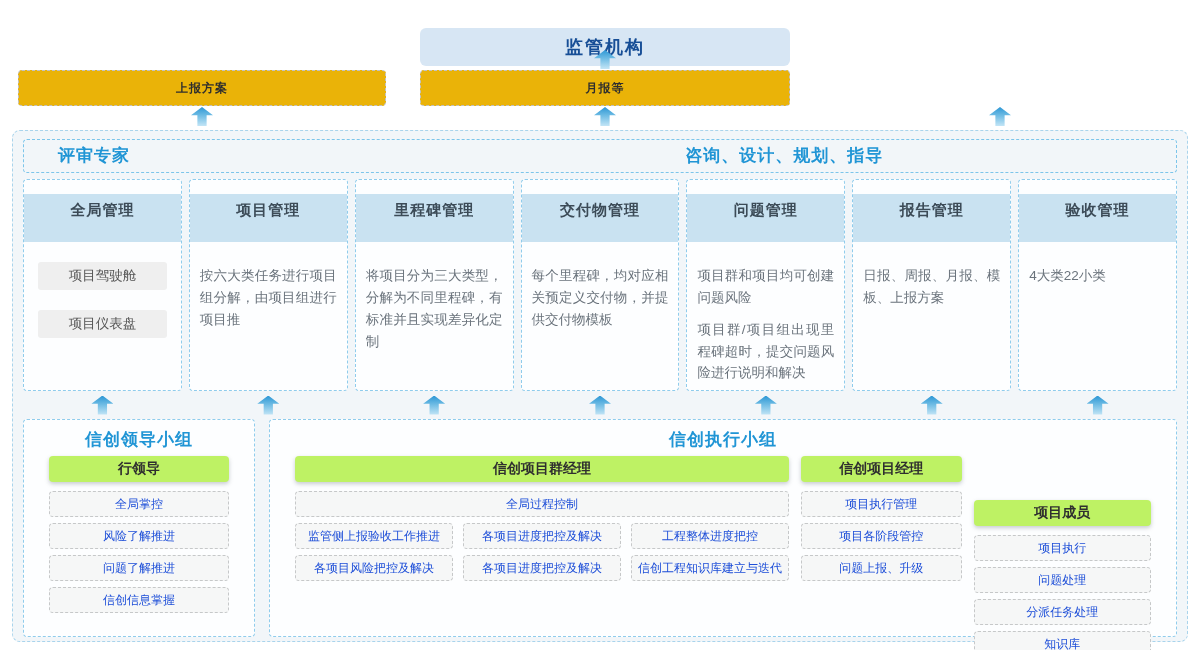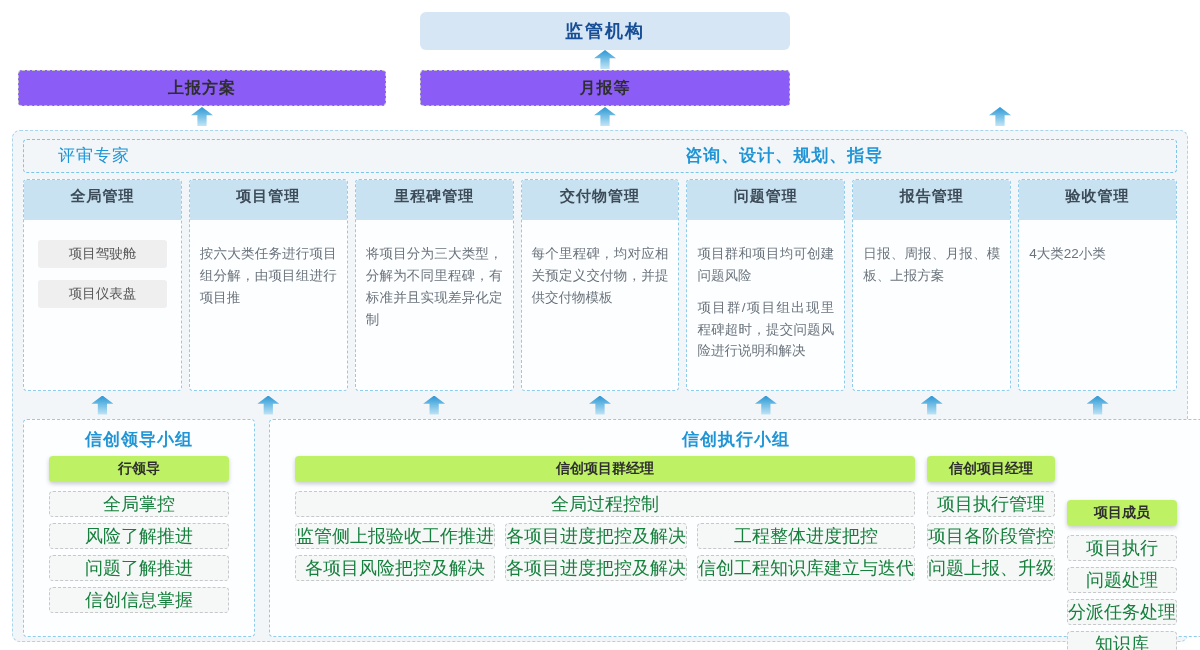--- a/index.html
+++ b/index.html
@@ -1,78 +1,78 @@
 <!DOCTYPE html>
 <html><head>
 <meta charset="utf-8">
 <style>
   html,body{margin:0;padding:0;}
   body{width:1200px;height:650px;overflow:hidden;background:#ffffff;
        font-family:"Liberation Sans","DejaVu Sans",sans-serif;}
   .canvas{position:relative;width:1200px;height:650px;background:#fff;}
 
   
-  .regulator{position:absolute;left:420px;top:12px;width:370px;height:38px;
+  .regulator{position:absolute;left:420px;top:28px;width:370px;height:38px;
     background:#d7e6f4;border-radius:6px;display:flex;align-items:center;justify-content:center;
     color:#174e96;font-size:18px;font-weight:bold;letter-spacing:2px;}
 
   
   .output{position:absolute;top:70px;height:36px;box-sizing:border-box;
-    background:#8b5cf6;border:1.5px dashed #c2c2c2;border-radius:4px;
+    background:#eab308;border:1.5px dashed #c2c2c2;border-radius:4px;
     display:flex;align-items:center;justify-content:center;
-    color:#2e2e2e;font-size:16px;font-weight:bold;letter-spacing:1px;}
+    color:#2e2e2e;font-size:12px;font-weight:bold;letter-spacing:1px;}
   .output.o1{left:18px;width:368px;}
   .output.o2{left:420px;width:370px;}
   .output.o3{left:815px;width:370px;}
 
   
   .arrow{width:22px;height:19px;
     background:linear-gradient(to bottom,#2d97d5 0%,#6fbce4 45%,#c3e5f6 100%);
     clip-path:polygon(50% 0%,100% 44%,71% 44%,71% 100%,29% 100%,29% 44%,0% 44%);}
   .arrow.abs{position:absolute;}
 
   
   .platform{position:absolute;left:12px;top:130px;width:1176px;height:512px;box-sizing:border-box;
     background:#f2f6f9;border:1.5px dashed #a9d4ec;border-radius:8px;padding:8px 10px;}
 
   .platform-header{position:relative;height:34px;box-sizing:border-box;
     border:1.5px dashed #7cc5ea;border-radius:4px;margin-bottom:6px;}
   .platform-header .expert{position:absolute;left:34px;top:0;line-height:31px;
-    color:#2095d5;font-size:17px;font-weight:normal;letter-spacing:1px;}
+    color:#2095d5;font-size:17px;font-weight:bold;letter-spacing:1px;}
   .platform-header .advisor{position:absolute;left:66%;transform:translateX(-50%);top:0;
     line-height:31px;color:#2095d5;font-size:17px;font-weight:bold;letter-spacing:1px;white-space:nowrap;}
 
   .columns-row{display:flex;gap:7px;height:212px;margin-bottom:4px;}
   .pcol{flex:1;box-sizing:border-box;background:#fdfeff;border:1.5px dashed #8fccec;
     border-radius:4px;overflow:hidden;}
-  .pcol-header{height:40px;line-height:32px;background:#c9e2f1;text-align:center;
-    font-weight:bold;font-size:15px;color:#3c4b57;letter-spacing:1px;}
+  .pcol-header{height:48px;line-height:32px;background:#c9e2f1;text-align:center;
+    font-weight:bold;font-size:15px;color:#3c4b57;letter-spacing:1px;margin-top:14px;}
   .pcol-body{padding:23px 10px;font-size:13.5px;color:#6a737c;line-height:1.62;text-align:justify;}
   .pcol-body p{margin:0 0 10px;}
   .pcol-body.buttons{padding-top:20px;}
   .mini-btn{background:#efefef;border-radius:3px;height:28px;line-height:28px;text-align:center;
-    color:#555;font-size:13.5px;margin:0 4px 12px;}
+    color:#555;font-size:13.5px;margin:0 4px 20px;}
 
   .arrows-row{display:flex;gap:7px;height:20px;margin-bottom:4px;}
   .arrows-row .acell{flex:1;display:flex;align-items:center;justify-content:center;}
 
   
   .teams-row{display:flex;gap:14px;height:218px;}
   .team{box-sizing:border-box;background:#fdfeff;border:1.5px dashed #8fccec;border-radius:4px;
     padding:4px 25px 10px;}
   .team-leader{flex:0 0 232px;}
   .team-exec{flex:1;}
   .team-title{height:32px;line-height:32px;text-align:center;color:#2095d5;
     font-size:17px;font-weight:bold;letter-spacing:1px;}
   .role-header{height:26px;background:#bef264;border-radius:4px;
     box-shadow:0 2px 4px rgba(100,110,120,.35);display:flex;align-items:center;justify-content:center;
     font-weight:bold;color:#2f2f2f;font-size:14px;margin-bottom:9px;}
   .item-box{height:26px;box-sizing:border-box;border:1px dashed #c6c8c9;background:#f6f7f7;
     border-radius:4px;display:flex;align-items:center;justify-content:center;
-    color:#15803d;font-size:18px;margin-bottom:6px;white-space:nowrap;}
+    color:#1d4ed8;font-size:12px;margin-bottom:6px;white-space:nowrap;}
   .exec-body{display:flex;gap:12px;}
   .sub-a{flex:5.07;}
   .sub-b{flex:1.65;}
   .sub-c{flex:1.82;margin-top:44px;}
   .grid-2{display:grid;grid-template-columns:1fr 1fr 1fr;column-gap:10px;row-gap:6px;}
   .grid-2 .item-box{margin-bottom:0;}
 </style>
 </head>
 <body>
 

